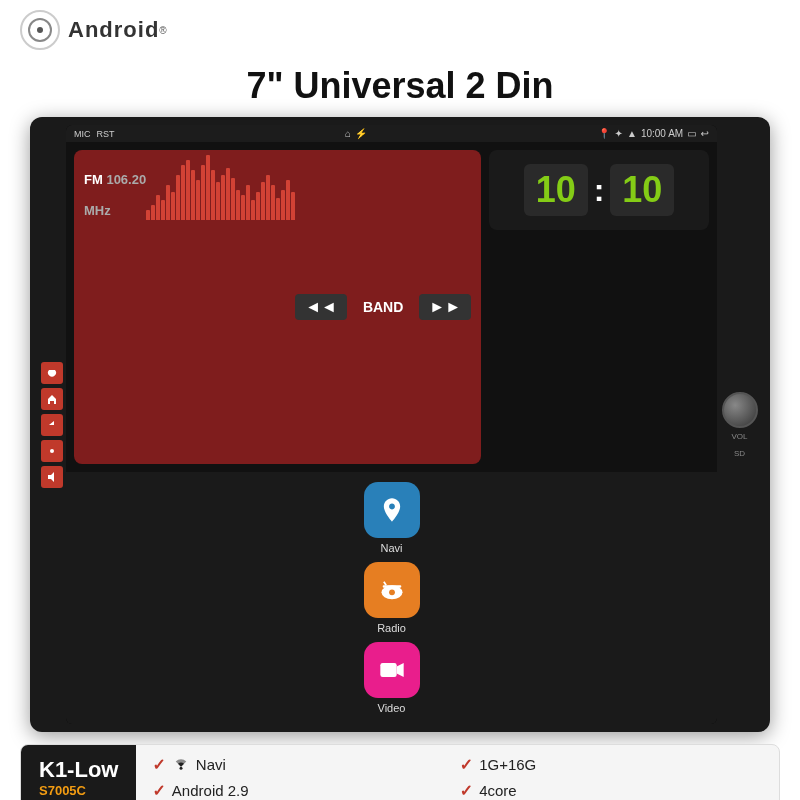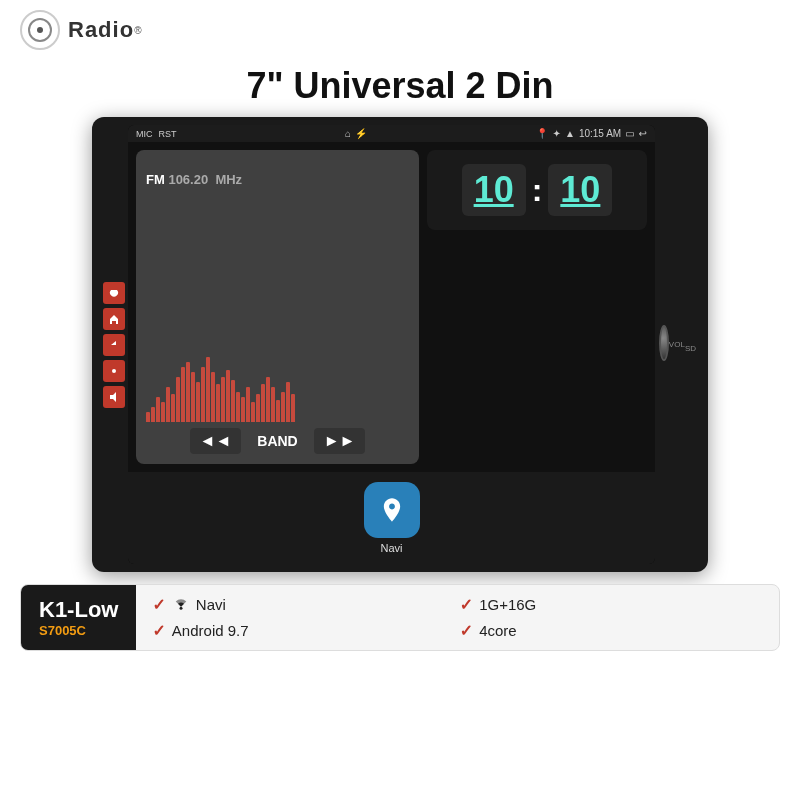--- a/index.html
+++ b/index.html
@@ -63,21 +63,21 @@
     .page-title {
       text-align: center;
       font-size: 36px;
       font-weight: 900;
       color: #111;
       padding: 5px 0 10px 0;
     }
 
     
     .device-outer {
-      width: 616px;
+      width: 740px;
       margin: 0 auto;
       background: #1a1a1a;
       border-radius: 12px;
       padding: 8px;
       box-shadow: 0 4px 20px rgba(0,0,0,0.4);
     }
 
     
     .device-with-sides {
       display: flex;
@@ -132,26 +132,26 @@
     
     .main-screen {
       background: #111;
       display: flex;
       height: 330px;
     }
 
     
     .radio-widget {
       flex: 1;
-      background: #404040;
+      background: #7f1d1d;
       margin: 8px;
       border-radius: 8px;
       padding: 10px;
       display: flex;
-      flex-direction: column;
+      flex-direction: row;
     }
 
     .fm-label {
       color: #fff;
       font-size: 13px;
       font-weight: bold;
       margin-bottom: 2px;
     }
     .fm-freq {
       color: #fff;
@@ -220,23 +220,22 @@
       background: #2a2a2a;
       border-radius: 6px;
       padding: 8px 12px;
       display: flex;
       flex-direction: column;
       align-items: center;
     }
     .flip-number {
       font-size: 36px;
       font-weight: bold;
-      color: #5eead4;
+      color: #84cc16;
       line-height: 1;
-      text-decoration: underline;
     }
     .flip-separator {
       font-size: 32px;
       color: #fff;
       font-weight: bold;
     }
 
     .date-info {
       background: #1a1a1a;
       border-radius: 8px;
@@ -277,21 +276,21 @@
 
     .app-label {
       color: #ddd;
       font-size: 11px;
       text-align: center;
     }
 
     
     .knob-area {
       display: flex;
-      flex-direction: row;
+      flex-direction: column;
       align-items: center;
       justify-content: center;
       width: 45px;
       padding: 4px;
     }
     .knob {
       width: 36px;
       height: 36px;
       border-radius: 50%;
       background: radial-gradient(circle at 35% 35%, #888, #333);
@@ -364,21 +363,21 @@
       font-weight: bold;
     }
   </style>
 </head>
 <body>
 
 <div class="header">
   <div class="logo-circle">
     <div class="logo-inner"></div>
   </div>
-  <span class="brand-name">Radio</span>
+  <span class="brand-name">Android</span>
     <span class="brand-reg">®</span>
 </div>
 
 <div class="page-title">7" Universal 2 Din</div>
 
 <div class="device-outer">
   <div class="device-with-sides">
 
     <div class="side-buttons">
       <div class="side-btn">
@@ -418,21 +417,21 @@
             <span>RST</span>
           </div>
           <div class="status-icons">
             <span>⌂</span>
             <span>⚡</span>
           </div>
           <div class="status-right">
             <span>📍</span>
             <span>✦</span>
             <span>▲</span>
-            <span>10:15 AM</span>
+            <span>10:00 AM</span>
             <span>▭</span>
             <span>↩</span>
           </div>
         </div>
 
         <div class="main-screen">
 
           <div class="radio-widget">
             <div class="fm-label">
               <span>FM</span> <span class="fm-freq"><span>106.20</span> <span>MHz</span></span>
@@ -492,20 +491,40 @@
 
         <div class="app-row" id="app-row">
             <div class="app-icon">
               <div class="app-icon-circle" style="background: rgb(41, 128, 185);">
                 <svg width="28" height="28" viewBox="0 0 24 24" fill="white">
                   <path d="M12 2C8.13 2 5 5.13 5 9c0 5.25 7 13 7 13s7-7.75 7-13c0-3.87-3.13-7-7-7zm0 9.5c-1.38 0-2.5-1.12-2.5-2.5s1.12-2.5 2.5-2.5 2.5 1.12 2.5 2.5-1.12 2.5-2.5 2.5z"></path>
                 </svg>
               </div>
               <span class="app-label">Navi</span>
             </div>
+            <div class="app-icon">
+              <div class="app-icon-circle" style="background: rgb(230, 126, 34);">
+                <svg width="28" height="28" viewBox="0 0 24 24" fill="white">
+                  <ellipse cx="12" cy="14" rx="9" ry="6"></ellipse>
+                  <circle cx="12" cy="14" r="2.5" fill="#e67e22"></circle>
+                  <rect x="4" y="8" width="16" height="2" rx="1"></rect>
+                  <line x1="7" y1="8" x2="5" y2="5" stroke="white" stroke-width="1.5"></line>
+                </svg>
+              </div>
+              <span class="app-label">Radio</span>
+            </div>
+            <div class="app-icon">
+              <div class="app-icon-circle" style="background: rgb(233, 30, 140);">
+                <svg width="28" height="28" viewBox="0 0 24 24" fill="white">
+                  <rect x="2" y="6" width="14" height="12" rx="2"></rect>
+                  <polygon points="16,9 22,6 22,18 16,15"></polygon>
+                </svg>
+              </div>
+              <span class="app-label">Video</span>
+            </div>
           </div>
 
       </div>
     </div>
 
     <div class="knob-area">
       <div class="knob"></div>
       <div class="vol-label">VOL</div>
       <div class="sd-label">SD</div>
     </div>
@@ -527,20 +546,20 @@
             <circle cx="12" cy="16" r="2" fill="#222"></circle>
           </svg></span>
         <span>Navi</span>
       </div>
       <div class="spec-item">
         <span class="check-icon">✓</span>
         <span>1G+16G</span>
       </div>
       <div class="spec-item">
         <span class="check-icon">✓</span>
-        <span>Android 9.7</span>
+        <span>Android 2.9</span>
       </div>
       <div class="spec-item">
         <span class="check-icon">✓</span>
         <span>4core</span>
       </div>
     </div>
 </div>
 
 </body></html>

